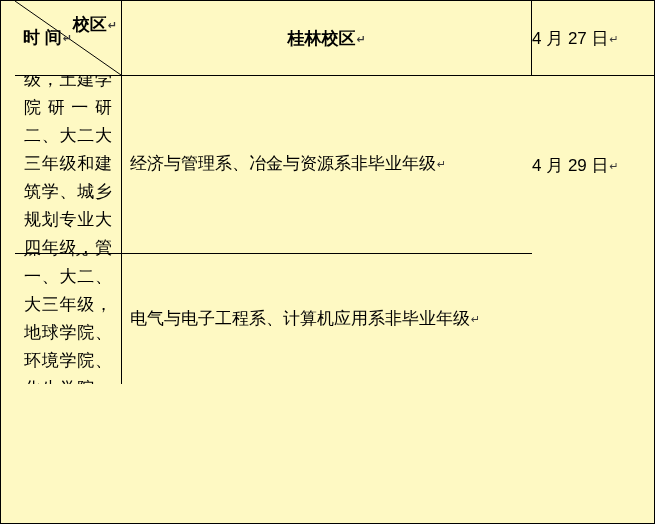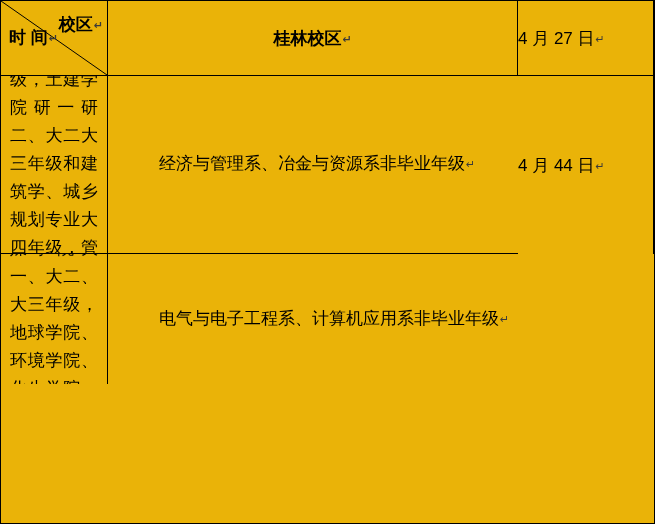--- a/index.html
+++ b/index.html
@@ -12,21 +12,22 @@
     color: #000000;
   }
   .doc-table {
     width: 655px;
     height: 524px;
     box-sizing: border-box;
     border: 1px solid #000000;
     display: grid;
     grid-template-columns: 107px 410px 136px;
     grid-template-rows: 75px 178px 130px 139px;
-    background: #eab308;
+    background: #fef9c3;
+    padding-left: 14px;
   }
   .cell {
     box-sizing: border-box;
     border-right: 1px solid #000000;
     border-bottom: 1px solid #000000;
     display: flex;
     align-items: center;
     overflow: hidden;
   }
   .last-col { border-right: none; }
@@ -68,21 +69,21 @@
   }
   .para {
     width: 100%;
     font-size: 17px;
     line-height: 28px;
     text-align: justify;
     text-justify: inter-ideograph;
   }
   .c-body { padding: 0 9px; }
   .c-side { padding: 0 8px; }
-  .c-side .para { line-height: 35px; margin-left: 43px; }
+  .c-side .para { line-height: 35px; }
 
   .rmark {
     font-size: 11px;
     color: #3a3a3a;
     margin-left: 1px;
     letter-spacing: 0;
     display: inline-block;
     transform: translateY(-1px);
   }
 </style>
@@ -107,21 +108,21 @@
   </div>
   <div class="cell c-body">
     <div class="para"><span>材料学院研一研二、大二大三年级，商学院研一研二、大二大三年级，土建学院研一研二、大二大三年级和建筑学、城乡规划专业大四年级，管媒学院研一研二年级，南宁分校、继续教育学院非毕业年级</span><span class="rmark">↵</span></div>
   </div>
   <div class="cell c-side last-col">
     <div class="para"><span>经济与管理系、冶金与资源系非毕业年级</span><span class="rmark">↵</span></div>
   </div>
 
 
   <div class="cell c-date last-row">
-    <span><span>4 月 44 日</span><span class="rmark">↵</span></span>
+    <span><span>4 月 29 日</span><span class="rmark">↵</span></span>
   </div>
   <div class="cell c-body last-row">
     <div class="para"><span>材料学院大一年级，管媒学院大一、大二、大三年级，地球学院、环境学院、化生学院、艺术学院非毕业年级</span><span class="rmark">↵</span></div>
   </div>
   <div class="cell c-side last-col last-row">
     <div class="para"><span>电气与电子工程系、计算机应用系非毕业年级</span><span class="rmark">↵</span></div>
   </div>
 
 </div>
 

